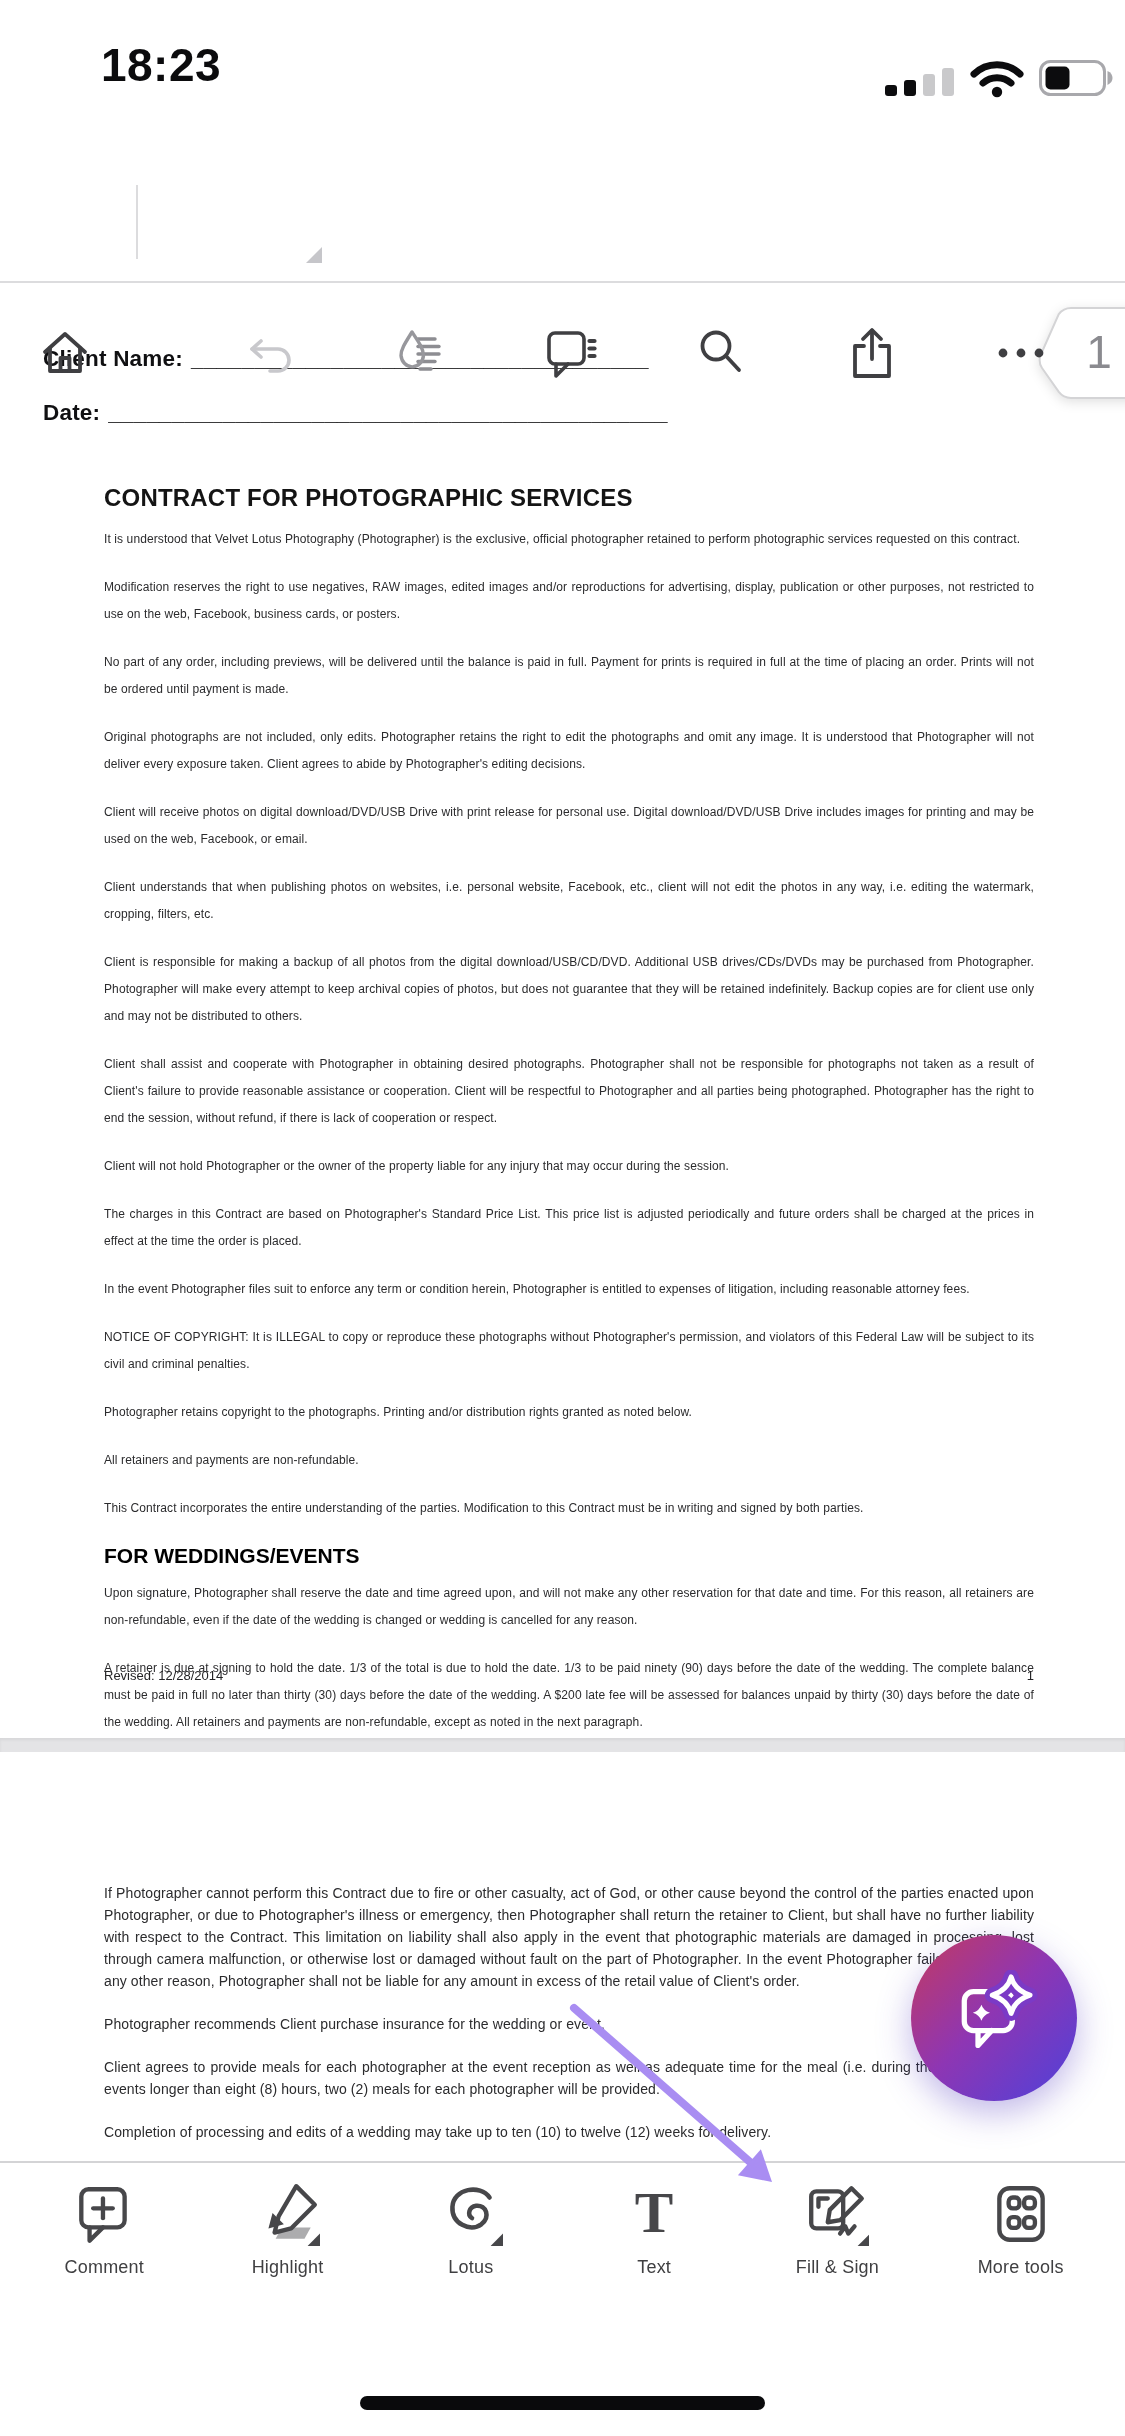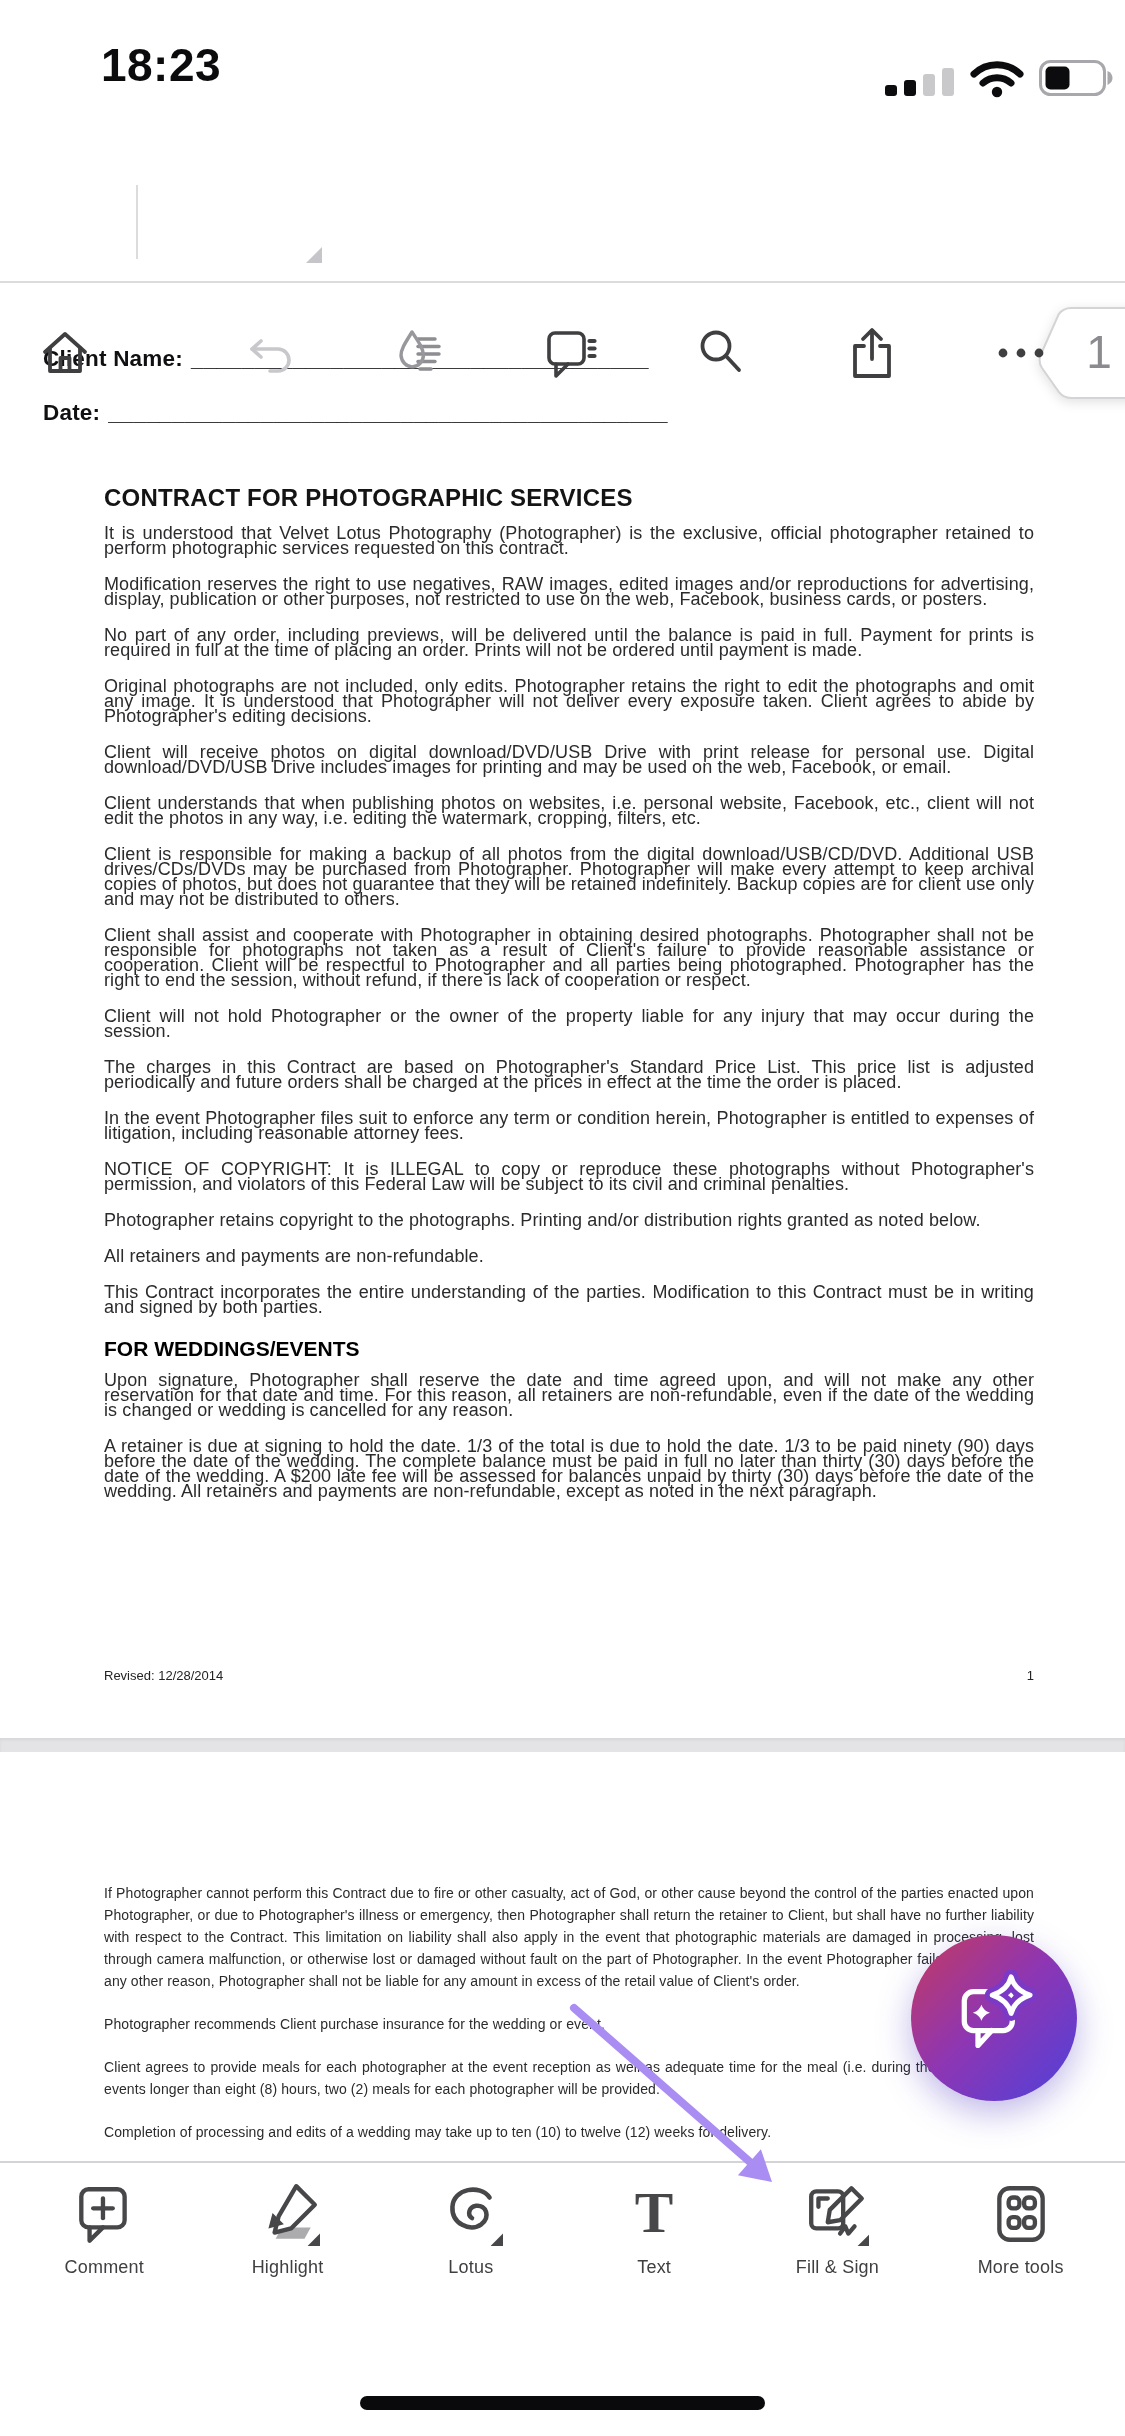--- a/index.html
+++ b/index.html
@@ -21,21 +21,21 @@
   .page1{top:282px;height:1456px;}
   .page2{top:1752px;height:408px;}
   .page-sep{position:absolute;top:1738px;left:0;right:0;height:14px;background:#e4e4e6;z-index:2;
             box-shadow:inset 0 2px 3px rgba(0,0,0,.06);}
   .fill-row{margin-left:43px;font-size:22.5px;font-weight:bold;color:#101012;letter-spacing:.2px;}
   .fill-row .lbl{margin-right:8px;}
   .row-client{margin-top:64px;}
   .row-date{margin-top:28px;}
   .doc-title{margin:58px 90px 0 104px;font-size:24px;font-weight:800;color:#141414;letter-spacing:.2px;}
   .doc-body{margin:14px 91px 0 104px;}
-  .doc-body p{margin:0 0 21px 0;font-size:18px;line-height:15px;color:#2b2b2d;
+  .doc-body p{margin:0 0 21px 0;font-size:12px;line-height:27px;color:#2b2b2d;
               text-align:justify;letter-spacing:.1px;}
   .doc-h2{margin:22px 0 12px 0;font-size:21px;font-weight:800;color:#000000;}
   .p1-footer{position:absolute;left:104px;right:91px;top:1386px;display:flex;
              justify-content:space-between;font-size:13px;color:#232325;}
   .page2 .doc-body{margin-top:130px;}
   .page2 .doc-body p{font-size:14px;line-height:22px;margin-bottom:21px;}
   
   .page-tab{position:absolute;top:306px;right:-14px;width:104px;height:94px;z-index:6;
             filter:drop-shadow(0 3px 6px rgba(0,0,0,.12));background:none;border:none;padding:0;cursor:pointer;}
   

